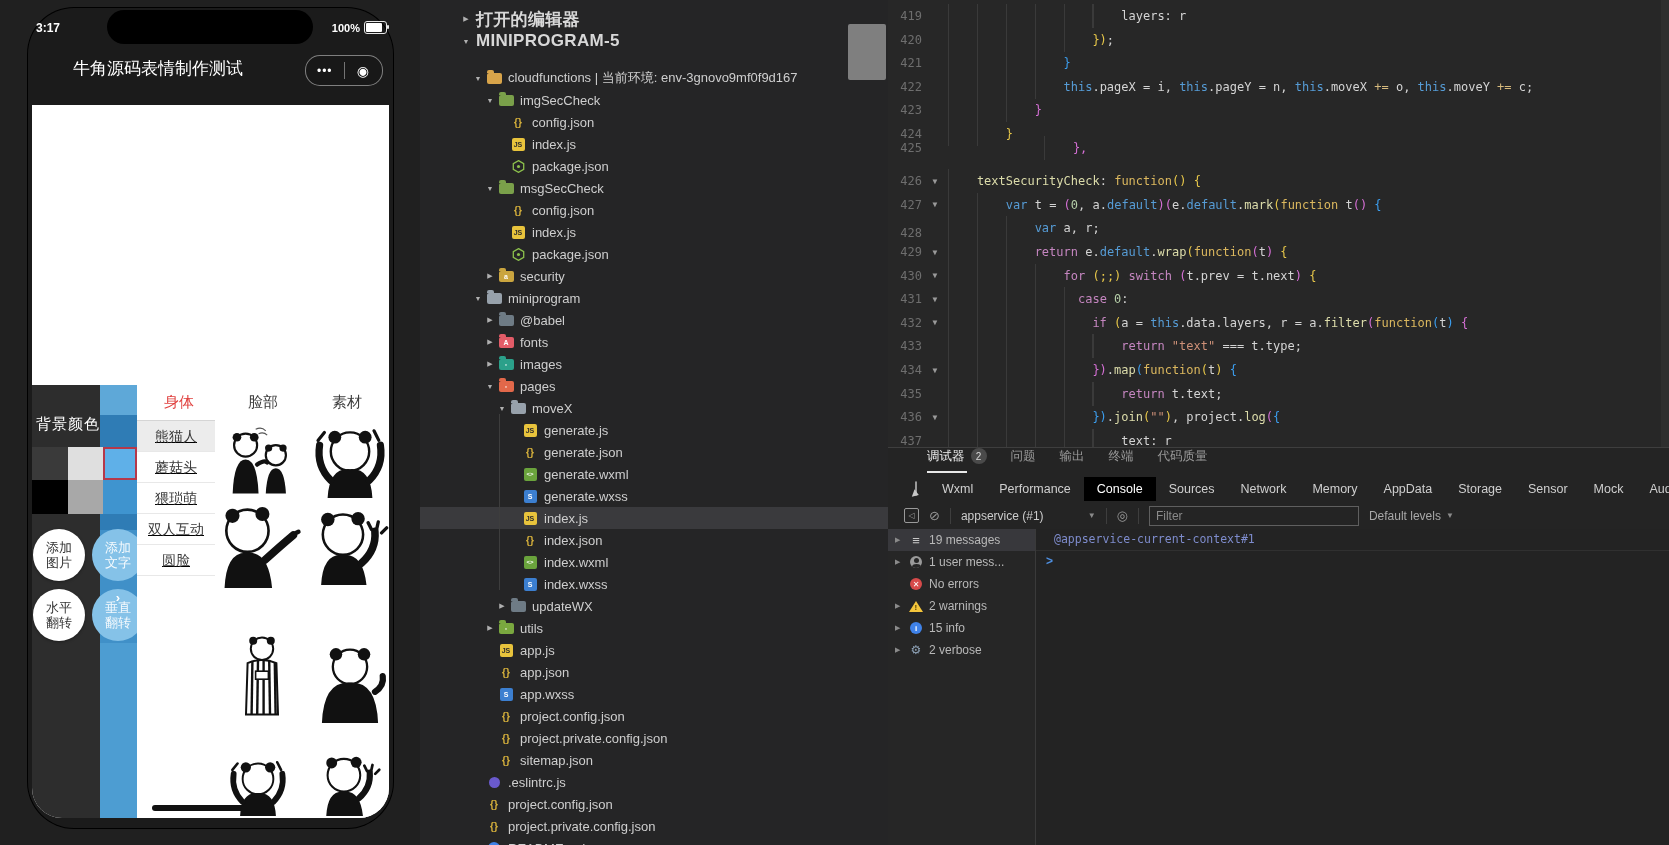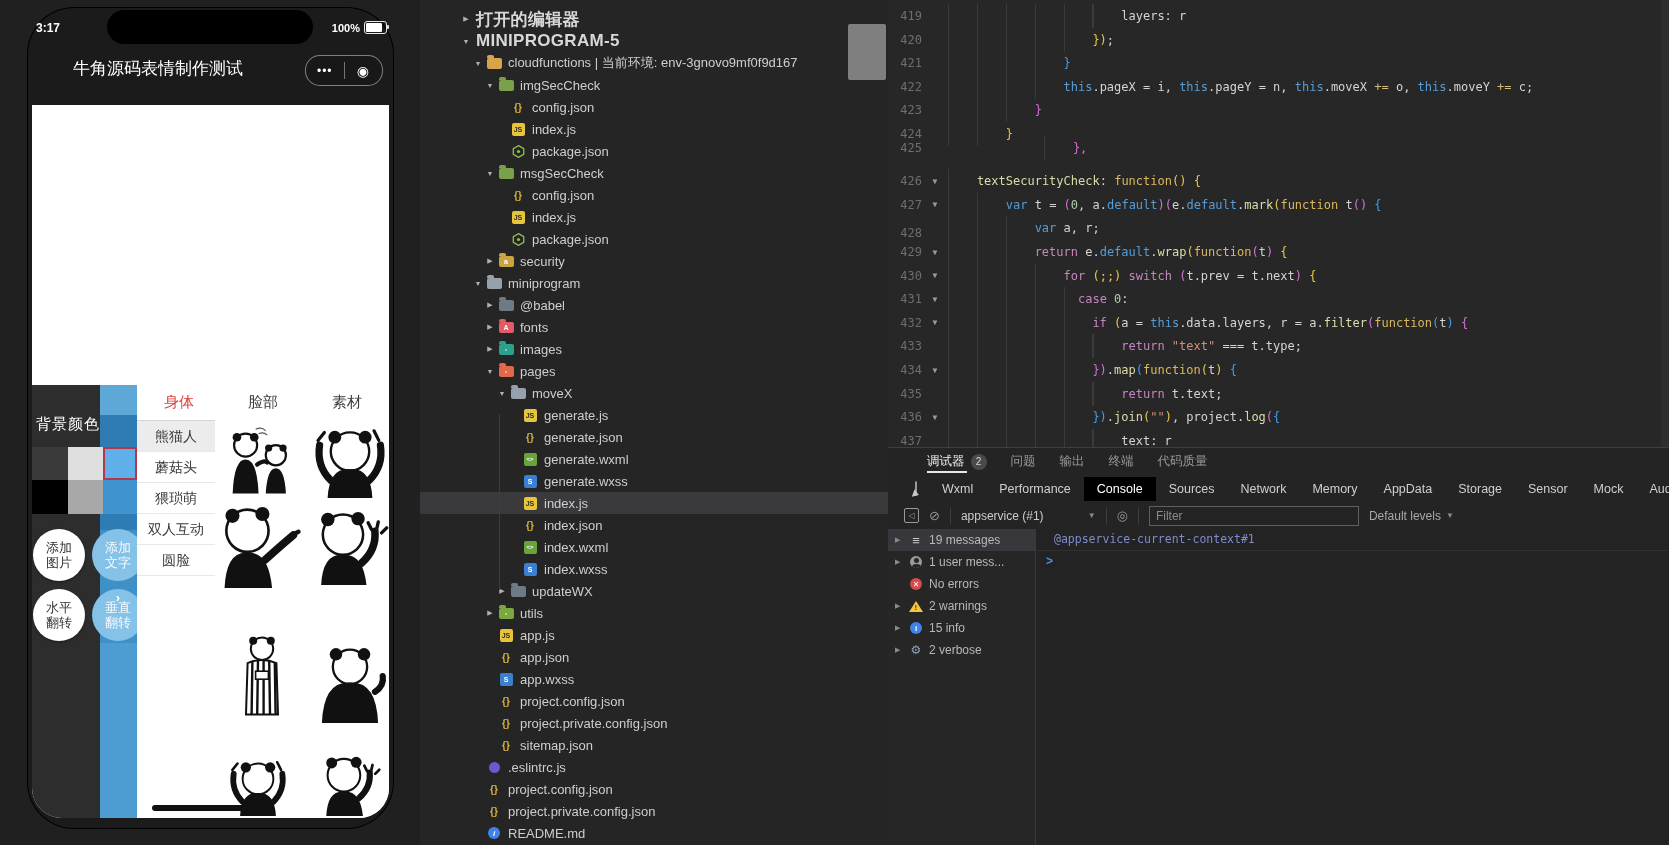--- a/index.html
+++ b/index.html
@@ -33,21 +33,21 @@
   .circle-btn{position:absolute;width:52px;height:52px;border-radius:50%;display:flex;align-items:center;justify-content:center;
               text-align:center;font-size:13px;line-height:15px;}
   .circle-btn.white{background:#fff;color:#333;box-shadow:0 1px 3px rgba(0,0,0,.35);}
   .circle-btn.blue{background:#85c2e8;color:rgba(255,255,255,.92);}
   .chev-mark{position:absolute;left:50%;top:1px;transform:translateX(-50%);color:#fff;font-size:13px;font-weight:bold;}
 
   
   #tab-bar{left:105px;top:280px;width:252px;height:35px;background:#fff;display:flex;border-bottom:1px solid #e3e3e3;}
   .sim-tab{flex:1;display:flex;align-items:center;justify-content:center;font-size:15px;color:#3c3c3c;}
   .sim-tab.active{color:#e0413f;}
-  #cat-col{left:105px;top:315px;width:78px;height:346px;background:#fff;border-right:1px solid #d9d9d9;}
+  #cat-col{left:105px;top:315px;width:78px;height:346px;background:#fff;border-right:1px solid #d9d9d9;text-decoration:underline;}
   .cat-item{height:30px;line-height:30px;text-align:center;font-size:14px;color:#3a3a3a;border-bottom:1px solid #e8e8e8;background:#fff;}
   .cat-item.active{background:#ececec;border-top:1px solid #d5d5d5;}
   #grid{left:183px;top:315px;width:174px;height:398px;background:#fff;}
   .sticker{position:absolute;}
   #home-indicator{left:120px;top:700px;width:111px;height:6px;background:#111;border-radius:3px;}
 
   
   #explorer{left:420px;top:0;width:468px;height:845px;background:#252526;border-right:1px solid #1b1b1b;}
   #explorer-clip{left:30px;top:-16px;width:200px;height:22px;color:#8a8a8a;font-size:12px;overflow:hidden;}
   .tree-row{position:relative;height:22px;display:flex;align-items:center;color:#cecece;font-size:13px;white-space:nowrap;}
@@ -80,21 +80,21 @@
   .code-line pre{margin:0;font:inherit;white-space:pre;display:flex;align-items:center;}
   .ind{display:inline-block;height:24px;background:repeating-linear-gradient(to right,#3a3a3a 0 1px,transparent 1px 28.9px);}
   .tk-pl{color:#d4d4d4;} .tk-kw{color:#569cd6;} .tk-ct{color:#c586c0;} .tk-fn{color:#dcdcaa;}
   .tk-fk{color:#dcb85e;} .tk-st{color:#ce9178;} .tk-nu{color:#b5cea8;} .tk-op{color:#d7ba7d;}
   .tk-by{color:#e8c84a;} .tk-bm{color:#d670d6;} .tk-bb{color:#3c9ff0;}
   #editor-scroll{right:0;top:0;width:8px;height:447px;background:#2e2e2e;}
 
   
   #debugger{left:888px;top:447px;width:781px;height:398px;background:#242424;border-top:1px solid #3e3e3e;}
   #dbg-tabs{height:27px;display:flex;align-items:center;padding-left:39px;gap:24px;}
-  .dbg-tab{color:#9a9a9a;font-size:12.5px;display:flex;align-items:center;gap:6px;position:relative;height:100%;}
+  .dbg-tab{color:#9a9a9a;font-size:12.5px;display:flex;gap:6px;position:relative;height:100%;}
   .dbg-tab.active{color:#f0f0f0;}
   .dbg-tab.active::after{content:"";position:absolute;left:0;bottom:2px;width:40px;height:2px;background:#e8e8e8;}
   .badge{width:16px;height:16px;border-radius:50%;background:#4a4a4a;color:#d8d8d8;font-size:10px;
          display:flex;align-items:center;justify-content:center;}
   #devtools-tabs{height:27px;display:flex;align-items:center;padding-left:27px;gap:0;background:#242424;}
   .dt-tab{color:#cfcfcf;font-size:12.5px;padding:5px 13px;}
   .dt-tab.active{background:#000;color:#fff;}
   #inspect-icon{width:15px;height:13px;border:1px solid #9a9a9a;border-radius:2px;position:relative;margin-right:12px;}
   #inspect-icon::after{content:"";position:absolute;right:-3px;bottom:-3px;border-left:6px solid #c8c8c8;
                        border-top:4px solid transparent;border-bottom:4px solid transparent;transform:rotate(20deg);}
@@ -284,21 +284,21 @@
     <div class="abs" id="explorer-clip"></div>
     <div id="tree" style="position:absolute;left:0;top:8px;width:100%;">
         <div class="tree-row section" style="padding-left: 38px;">
           <span class="chev">▶</span>
           <span class="lbl">打开的编辑器</span>
         </div>
         <div class="tree-row section" style="padding-left: 38px;">
           <span class="chev">▼</span>
           <span class="lbl">MINIPROGRAM-5</span>
         </div>
-        <div class="tree-row" style="padding-left: 50px;">
+        <div class="tree-row" style="padding-left: 50px; margin-top: 15px;">
           <span class="chev">▼</span>
           <span class="ficon">
             <span class="folder" style="background:#d8a44a"></span>
           </span>
           <span class="lbl">cloudfunctions | 当前环境: env-3gnovo9mf0f9d167</span>
         </div>
         <div class="tree-row" style="padding-left: 62px;">
           <span class="chev">▼</span>
           <span class="ficon">
             <span class="folder" style="background:#7aa04a"></span>

